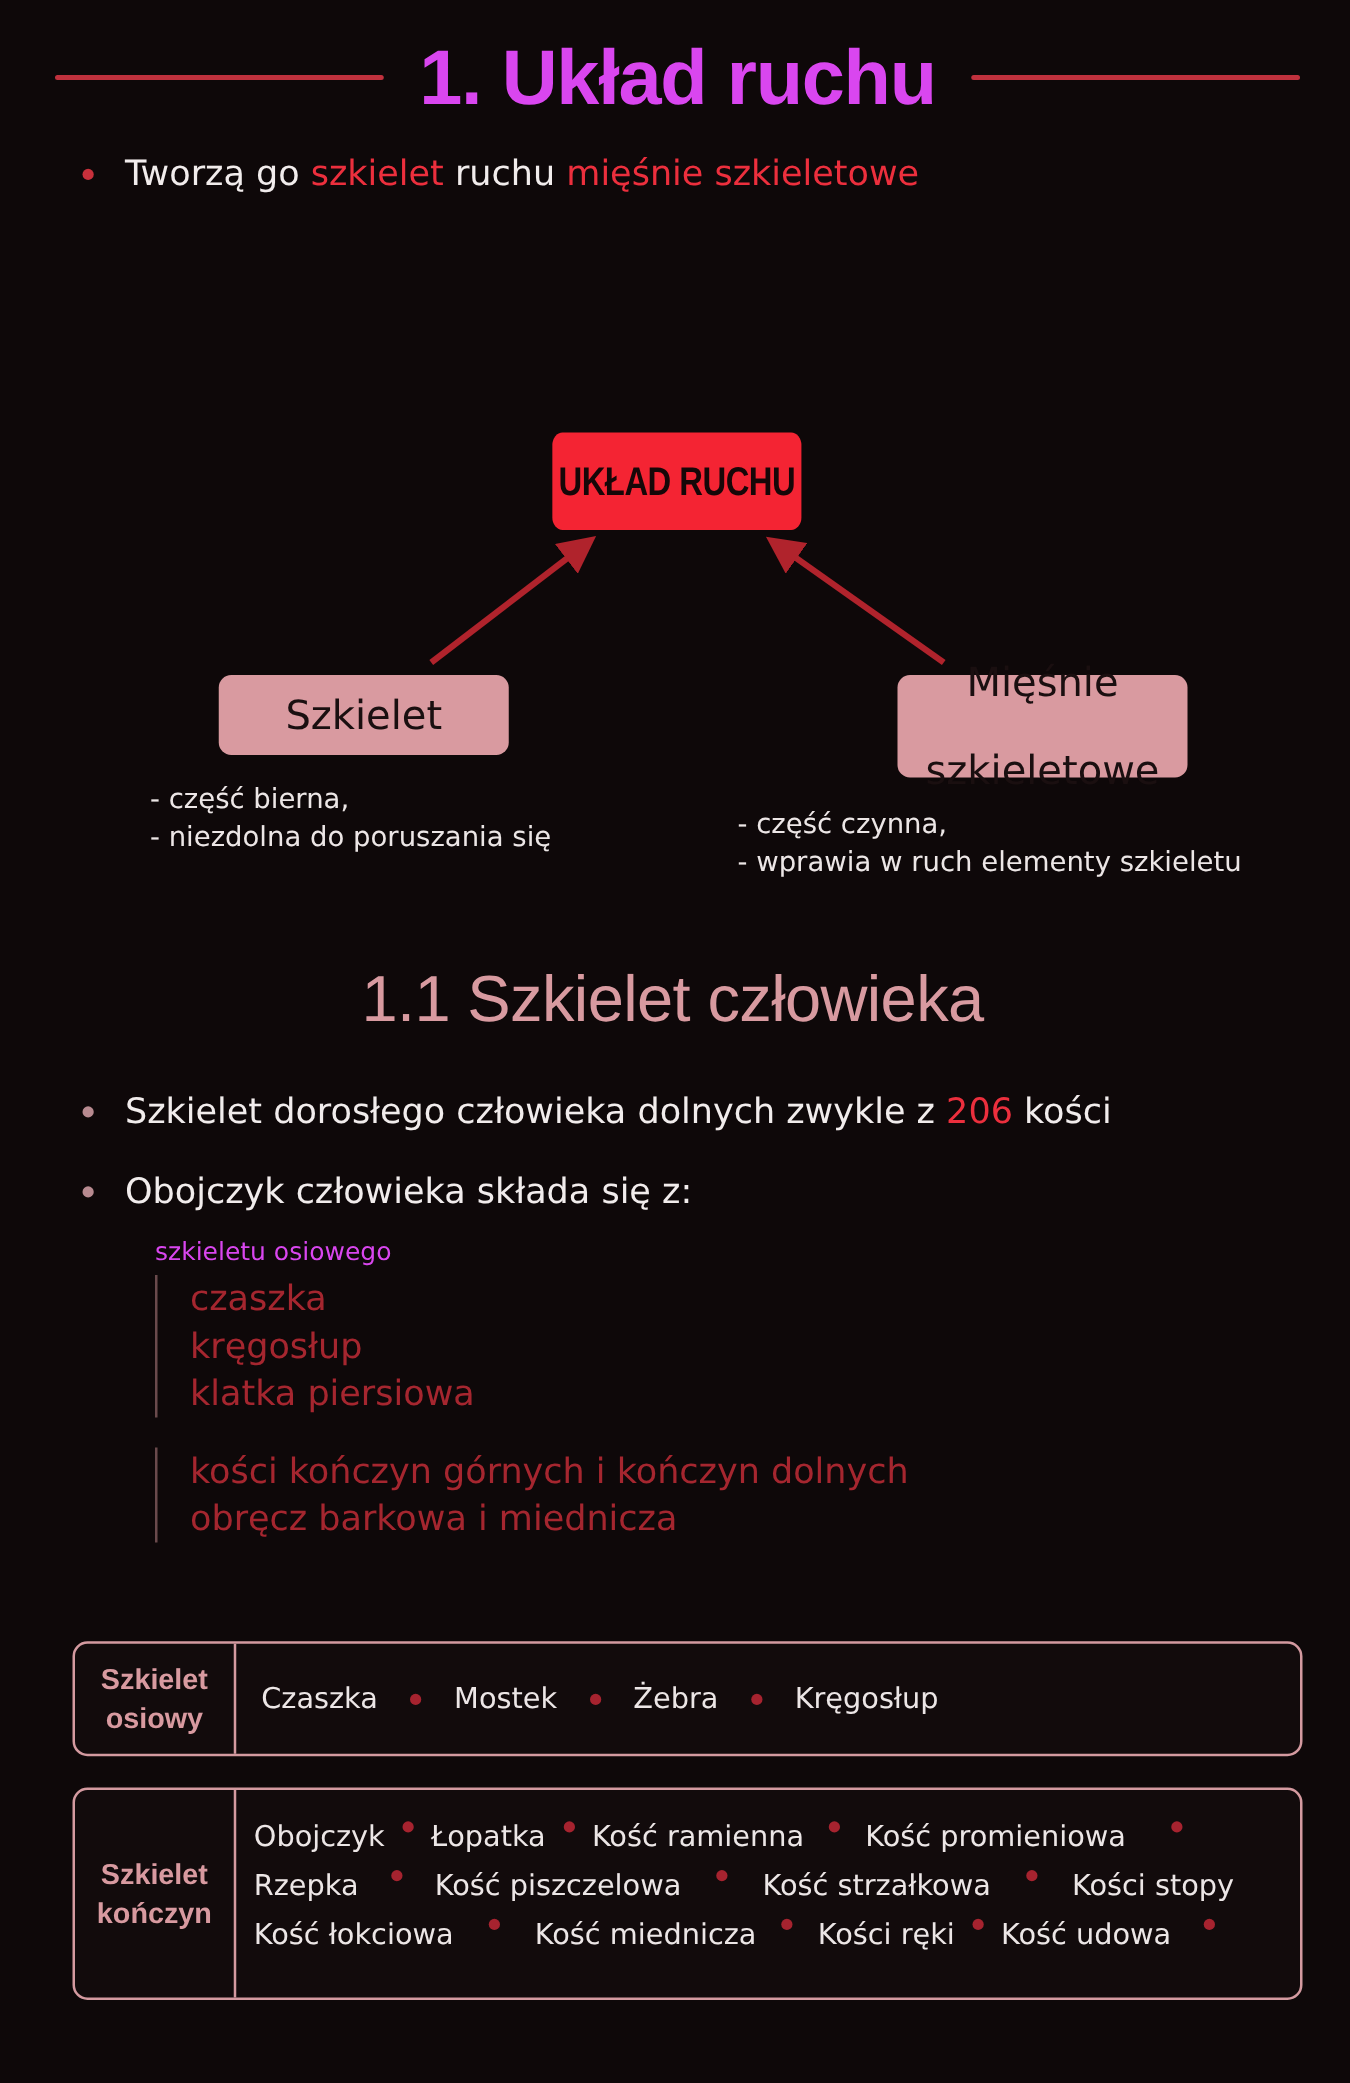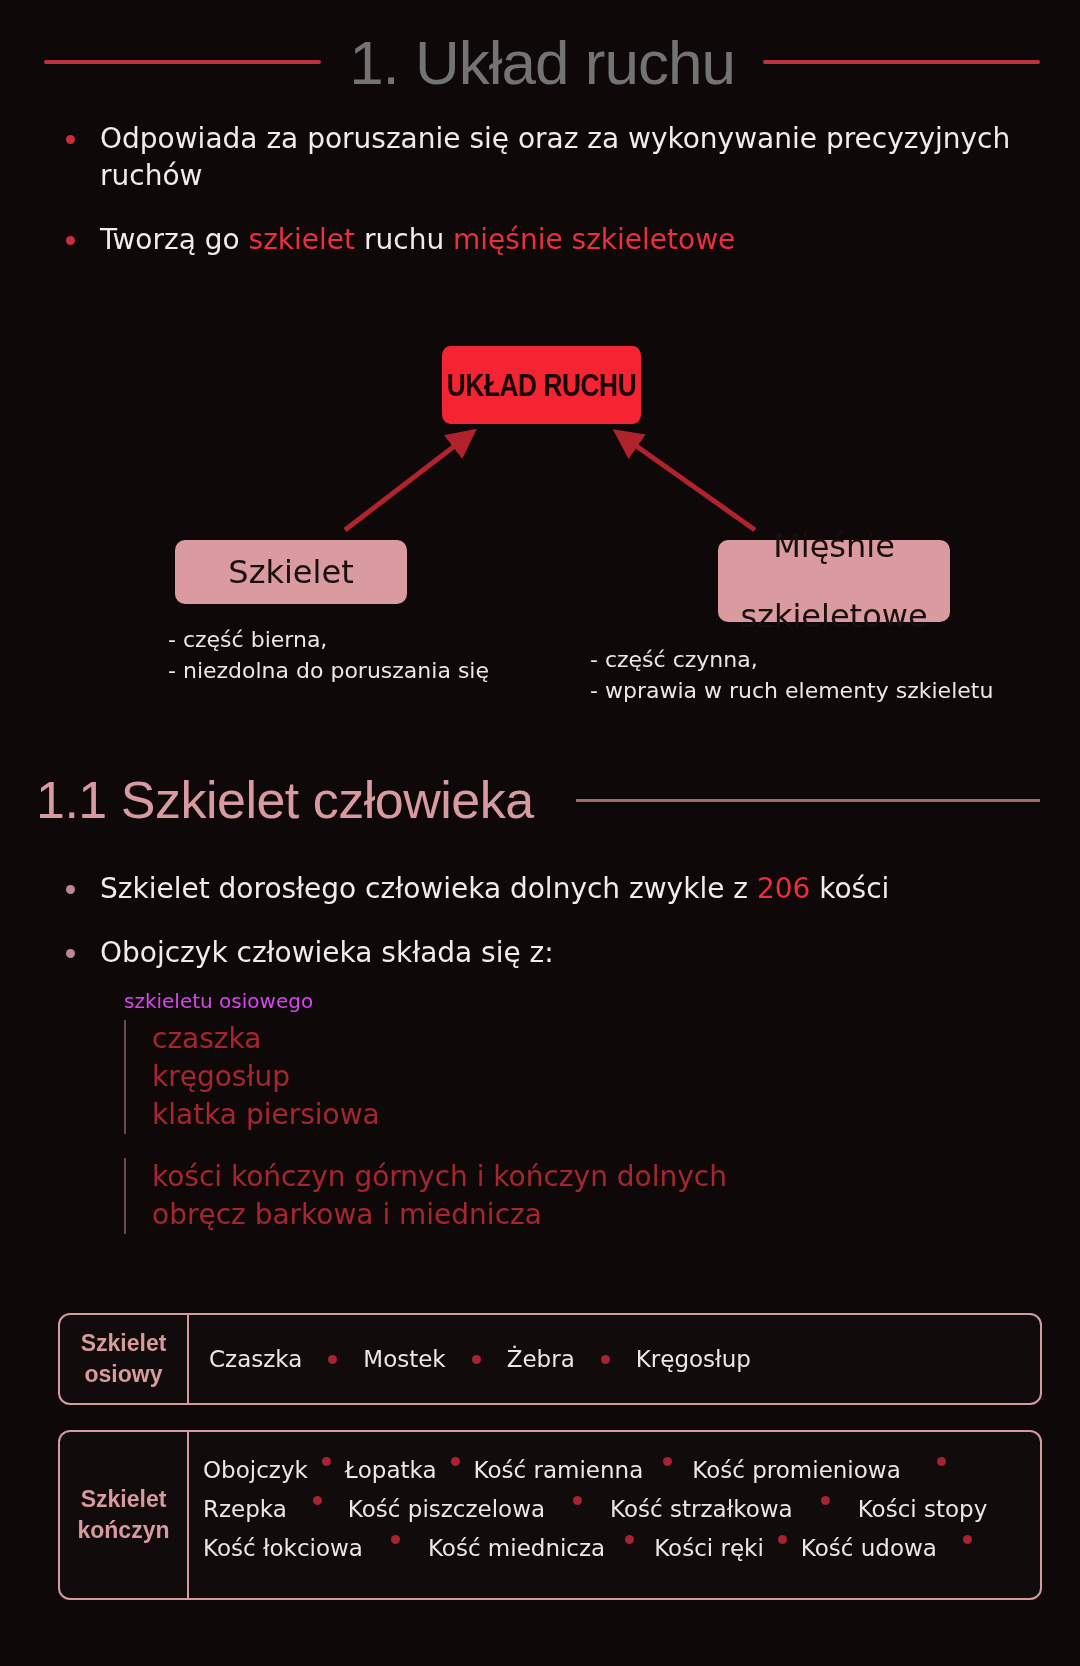--- a/index.html
+++ b/index.html
@@ -3,35 +3,35 @@
 <meta charset="utf-8">
 <style>
   html, body { margin:0; padding:0; }
   body {
     width:1080px; height:1666px; background:#0e0809; color:#f1ecec;
     font-family:"DejaVu Sans","Liberation Sans",sans-serif; position:relative; overflow:hidden;
   }
   .abs { position:absolute; }
   .title-row { left:44px; right:40px; top:20px; height:84px; display:flex; align-items:center; }
   .title-line { flex:1; height:4px; background:#c0313d; border-radius:2px; }
-  .title { font-family:"Liberation Sans",sans-serif; font-size:62px; font-weight:normal; color:#737373; padding:0 28px; letter-spacing:-1px; }
+  .title { font-family:"Liberation Sans",sans-serif; font-size:62px; font-weight:bold; color:#d946ef; padding:0 28px; letter-spacing:-1px; }
   .bullets { left:62px; width:960px; top:120px; }
   .bullet { display:flex; font-size:28px; line-height:37px; margin-bottom:27px; }
   .dot { width:38px; flex:none; position:relative; }
   .dot::after { content:""; position:absolute; left:4px; top:15px; width:9px; height:9px; border-radius:50%; background:#c8303b; }
   .dot.pink::after { background:#b88a90; }
   .red { color:#ec2f3d; }
   .diagram { left:0; top:330px; width:1080px; height:400px; }
   .box-main { position:absolute; left:420px; top:16px; width:243px; height:78px; background:#f42433; border-radius:10px;
     display:flex; align-items:center; justify-content:center; color:#160708; font-family:"Liberation Sans",sans-serif;
     font-weight:bold; font-size:32px; transform:scaleX(0.82); letter-spacing:-0.5px; }
   .box-sub { position:absolute; background:#d99aa0; border-radius:10px; color:#1a0f10; display:flex; align-items:center;
     justify-content:center; text-align:center; font-size:32px; line-height:42px; }
   .desc { position:absolute; font-size:22px; line-height:31px; color:#ece6e6; }
-  .h2row { left:36px; right:40px; top:770px; display:flex; align-items:center; }
+  .h2row { left:36px; right:40px; top:770px; display:flex; align-items:center;flex-direction:column; }
   .h2 { font-size:52px; color:#d89aa0; font-family:"Liberation Sans",sans-serif; letter-spacing:-0.5px; }
   .h2-line { flex:1; height:3px; background:#9a6a6e; margin-left:42px; }
   .bullets2 { left:62px; width:960px; top:870px; }
   .tree { left:124px; top:982px; width:700px; }
   .tree-head { font-size:20px; line-height:38px; color:#d946ef; }
   .tree-kids { border-left:2px solid #6a4a4c; margin-left:0; padding-left:26px; margin-bottom:24px; }
   .tree-kid { font-size:28px; line-height:38px; color:#a5262f; }
   .card { position:absolute; left:58px; width:980px; border:2.5px solid #d49aa0; border-radius:12px; display:flex; background:#120b0c; }
   .card-label { width:127px; border-right:2.5px solid #d49aa0; display:flex; align-items:center; justify-content:center;
     text-align:center; color:#d89aa0; font-weight:bold; font-size:23px; line-height:31px; font-family:"Liberation Sans",sans-serif; }
@@ -45,45 +45,41 @@
 
 <div class="abs title-row">
   <div class="title-line"></div>
   <div class="title">1. Układ ruchu</div>
   <div class="title-line"></div>
 </div>
 
 <div class="abs bullets">
   <div class="bullet">
     <span class="dot"></span>
-    <span>Odpowiada za poruszanie się oraz za wykonywanie precyzyjnych ruchów</span>
-  </div>
-  <div class="bullet">
-    <span class="dot"></span>
     <span><span>Tworzą go </span><span class="red">szkielet</span><span> ruchu </span><span class="red">mięśnie szkieletowe</span></span>
   </div>
 </div>
 
 <div class="abs diagram">
   <svg class="abs" style="left:0;top:0" width="1080" height="400">
     <defs>
         <marker id="ah" markerWidth="6" markerHeight="6" refX="3" refY="3" orient="auto">
           <path d="M0,0 L6,3 L0,6 z" fill="#b0232c"></path>
         </marker>
       </defs>
     <line x1="345" y1="200" x2="465" y2="108" stroke="#b0232c" stroke-width="5" marker-end="url(#ah)"></line>
     <line x1="755" y1="200" x2="625" y2="108" stroke="#b0232c" stroke-width="5" marker-end="url(#ah)"></line>
   </svg>
   <div class="box-main">UKŁAD RUCHU</div>
   <div class="box-sub" style="left:175px;top:210px;width:232px;height:64px;">Szkielet</div>
   <div class="box-sub" style="left:718px;top:210px;width:232px;height:82px;flex-direction:column;gap:28px;">
     <span>Mięśnie</span>
       <span>szkieletowe</span>
   </div>
-  <div class="desc" style="left:120px;top:294px;margin-left:48px;">
+  <div class="desc" style="left:120px;top:294px;">
     <div>- część bierna,</div>
       <div>- niezdolna do poruszania się</div>
   </div>
   <div class="desc" style="left:590px;top:314px;">
     <div>- część czynna,</div>
       <div>- wprawia w ruch elementy szkieletu</div>
   </div>
 </div>
 
 <div class="abs h2row">

